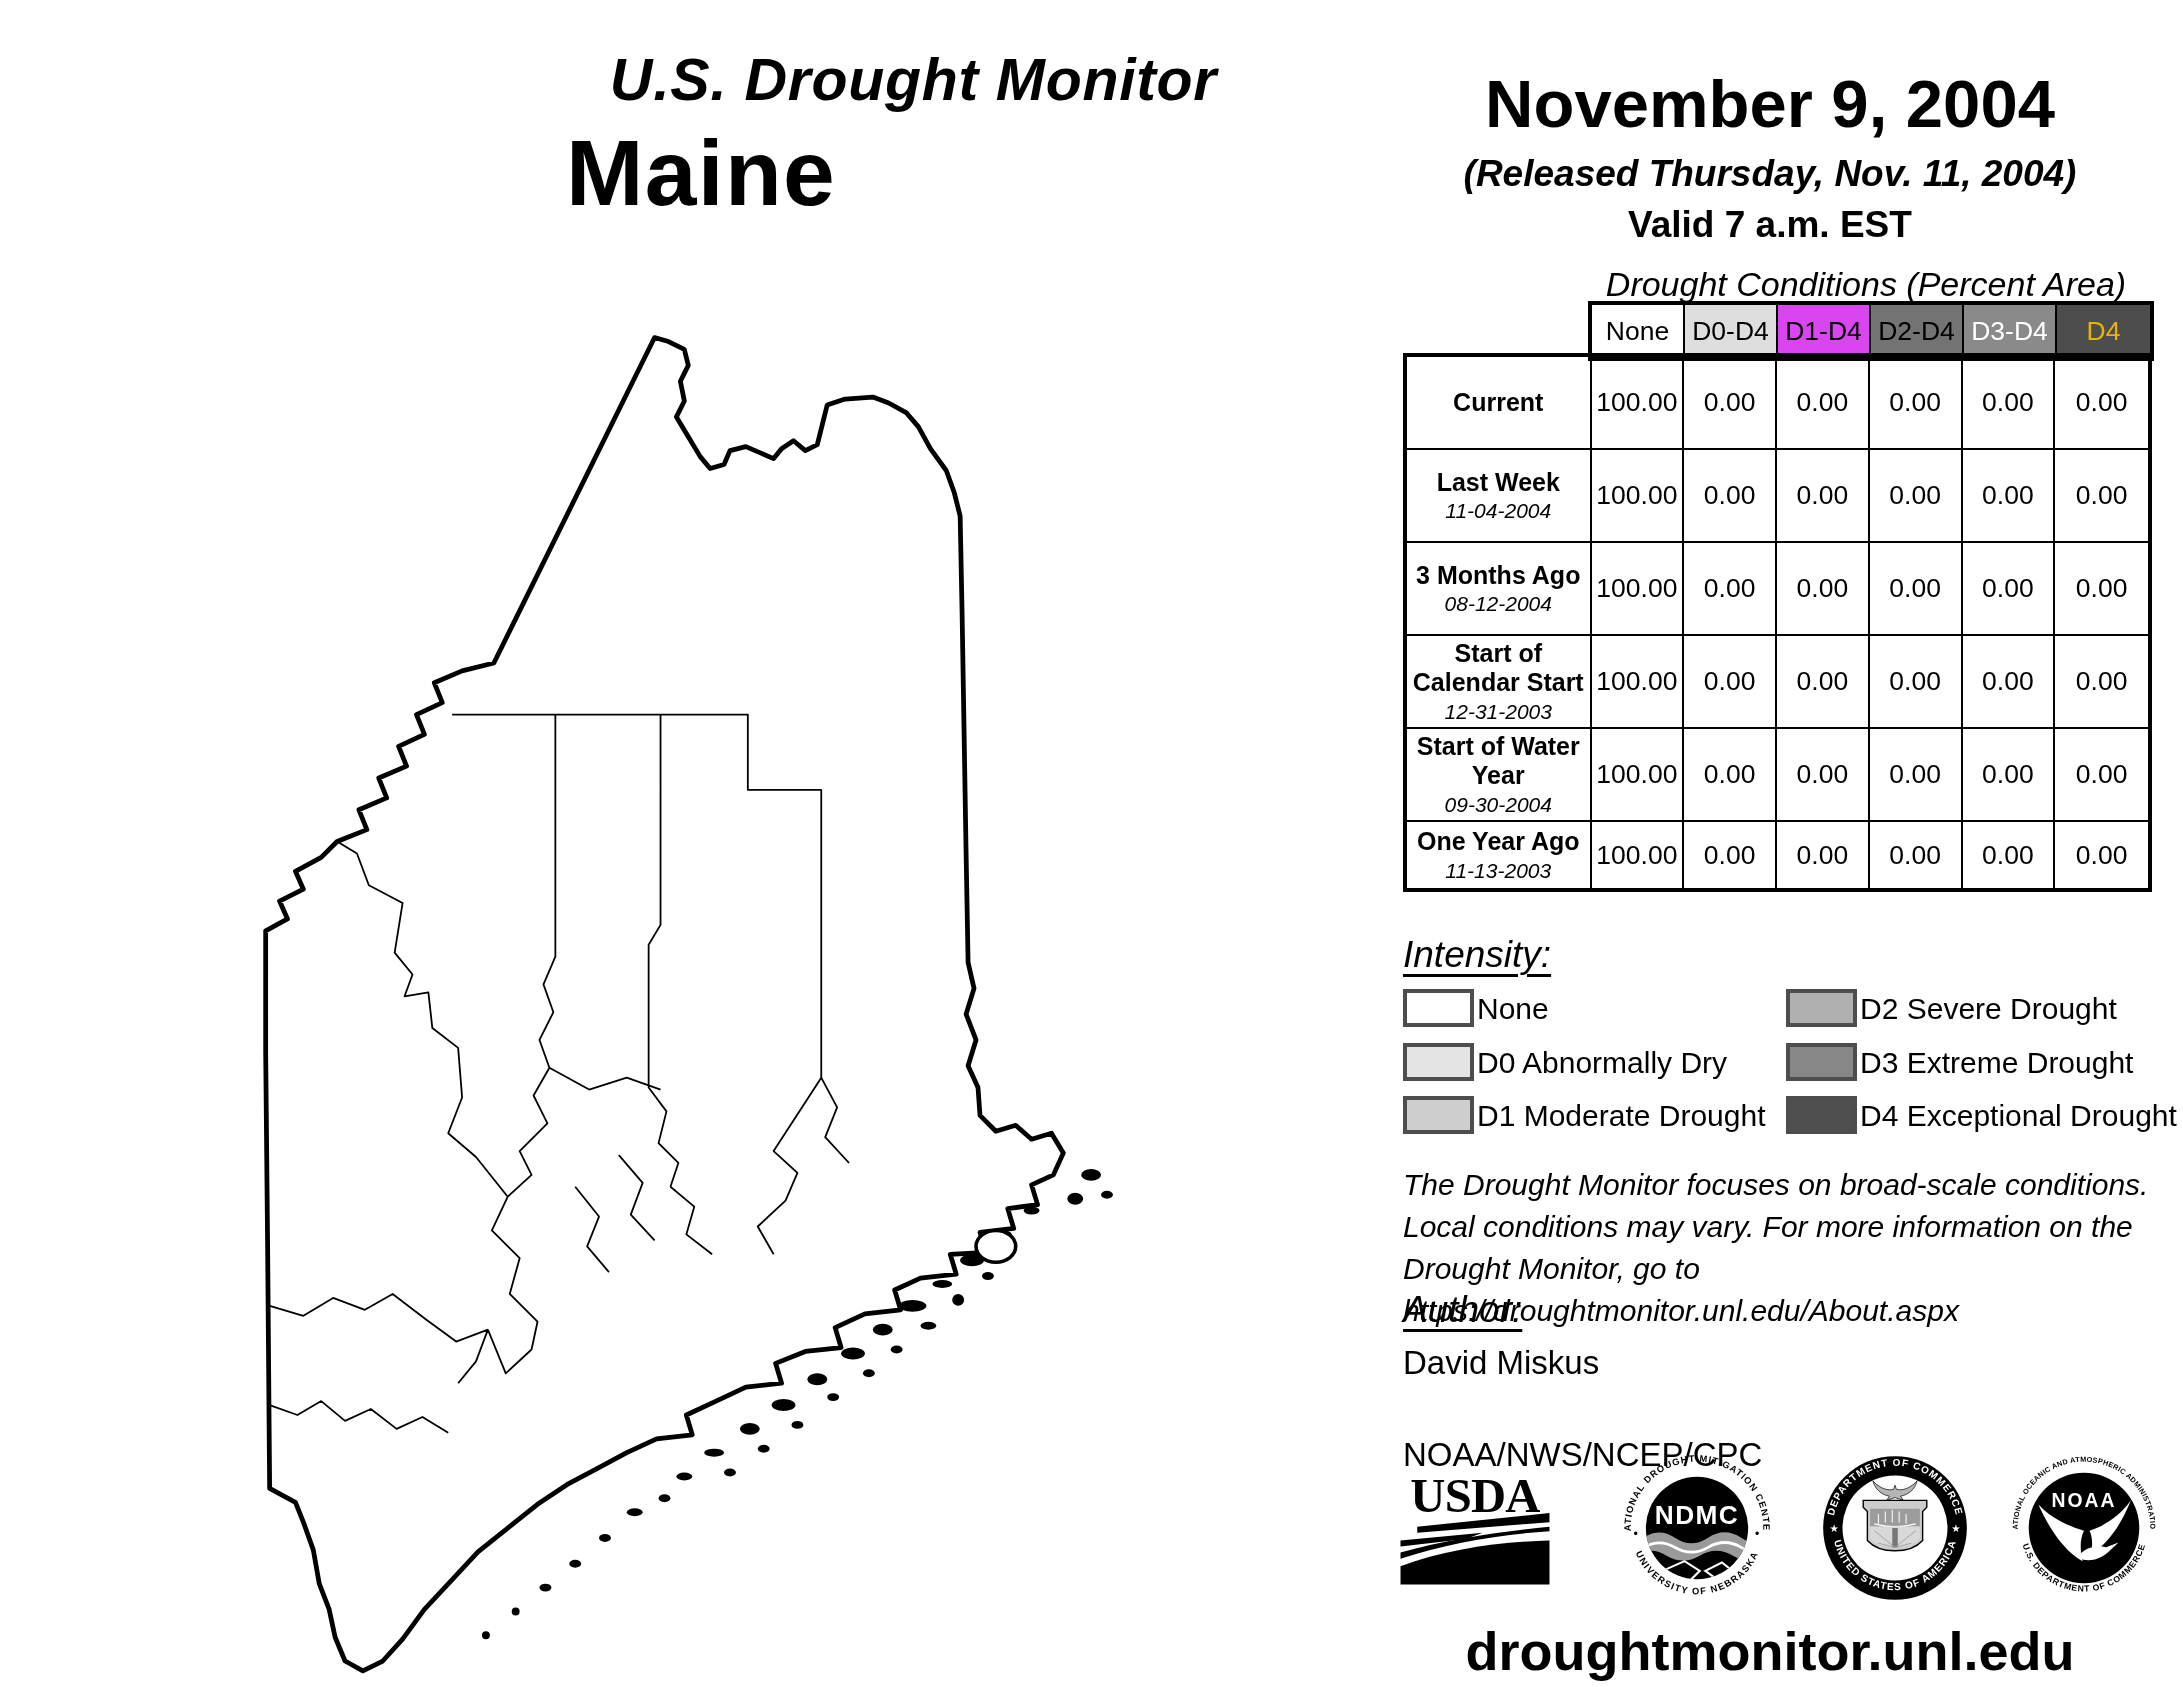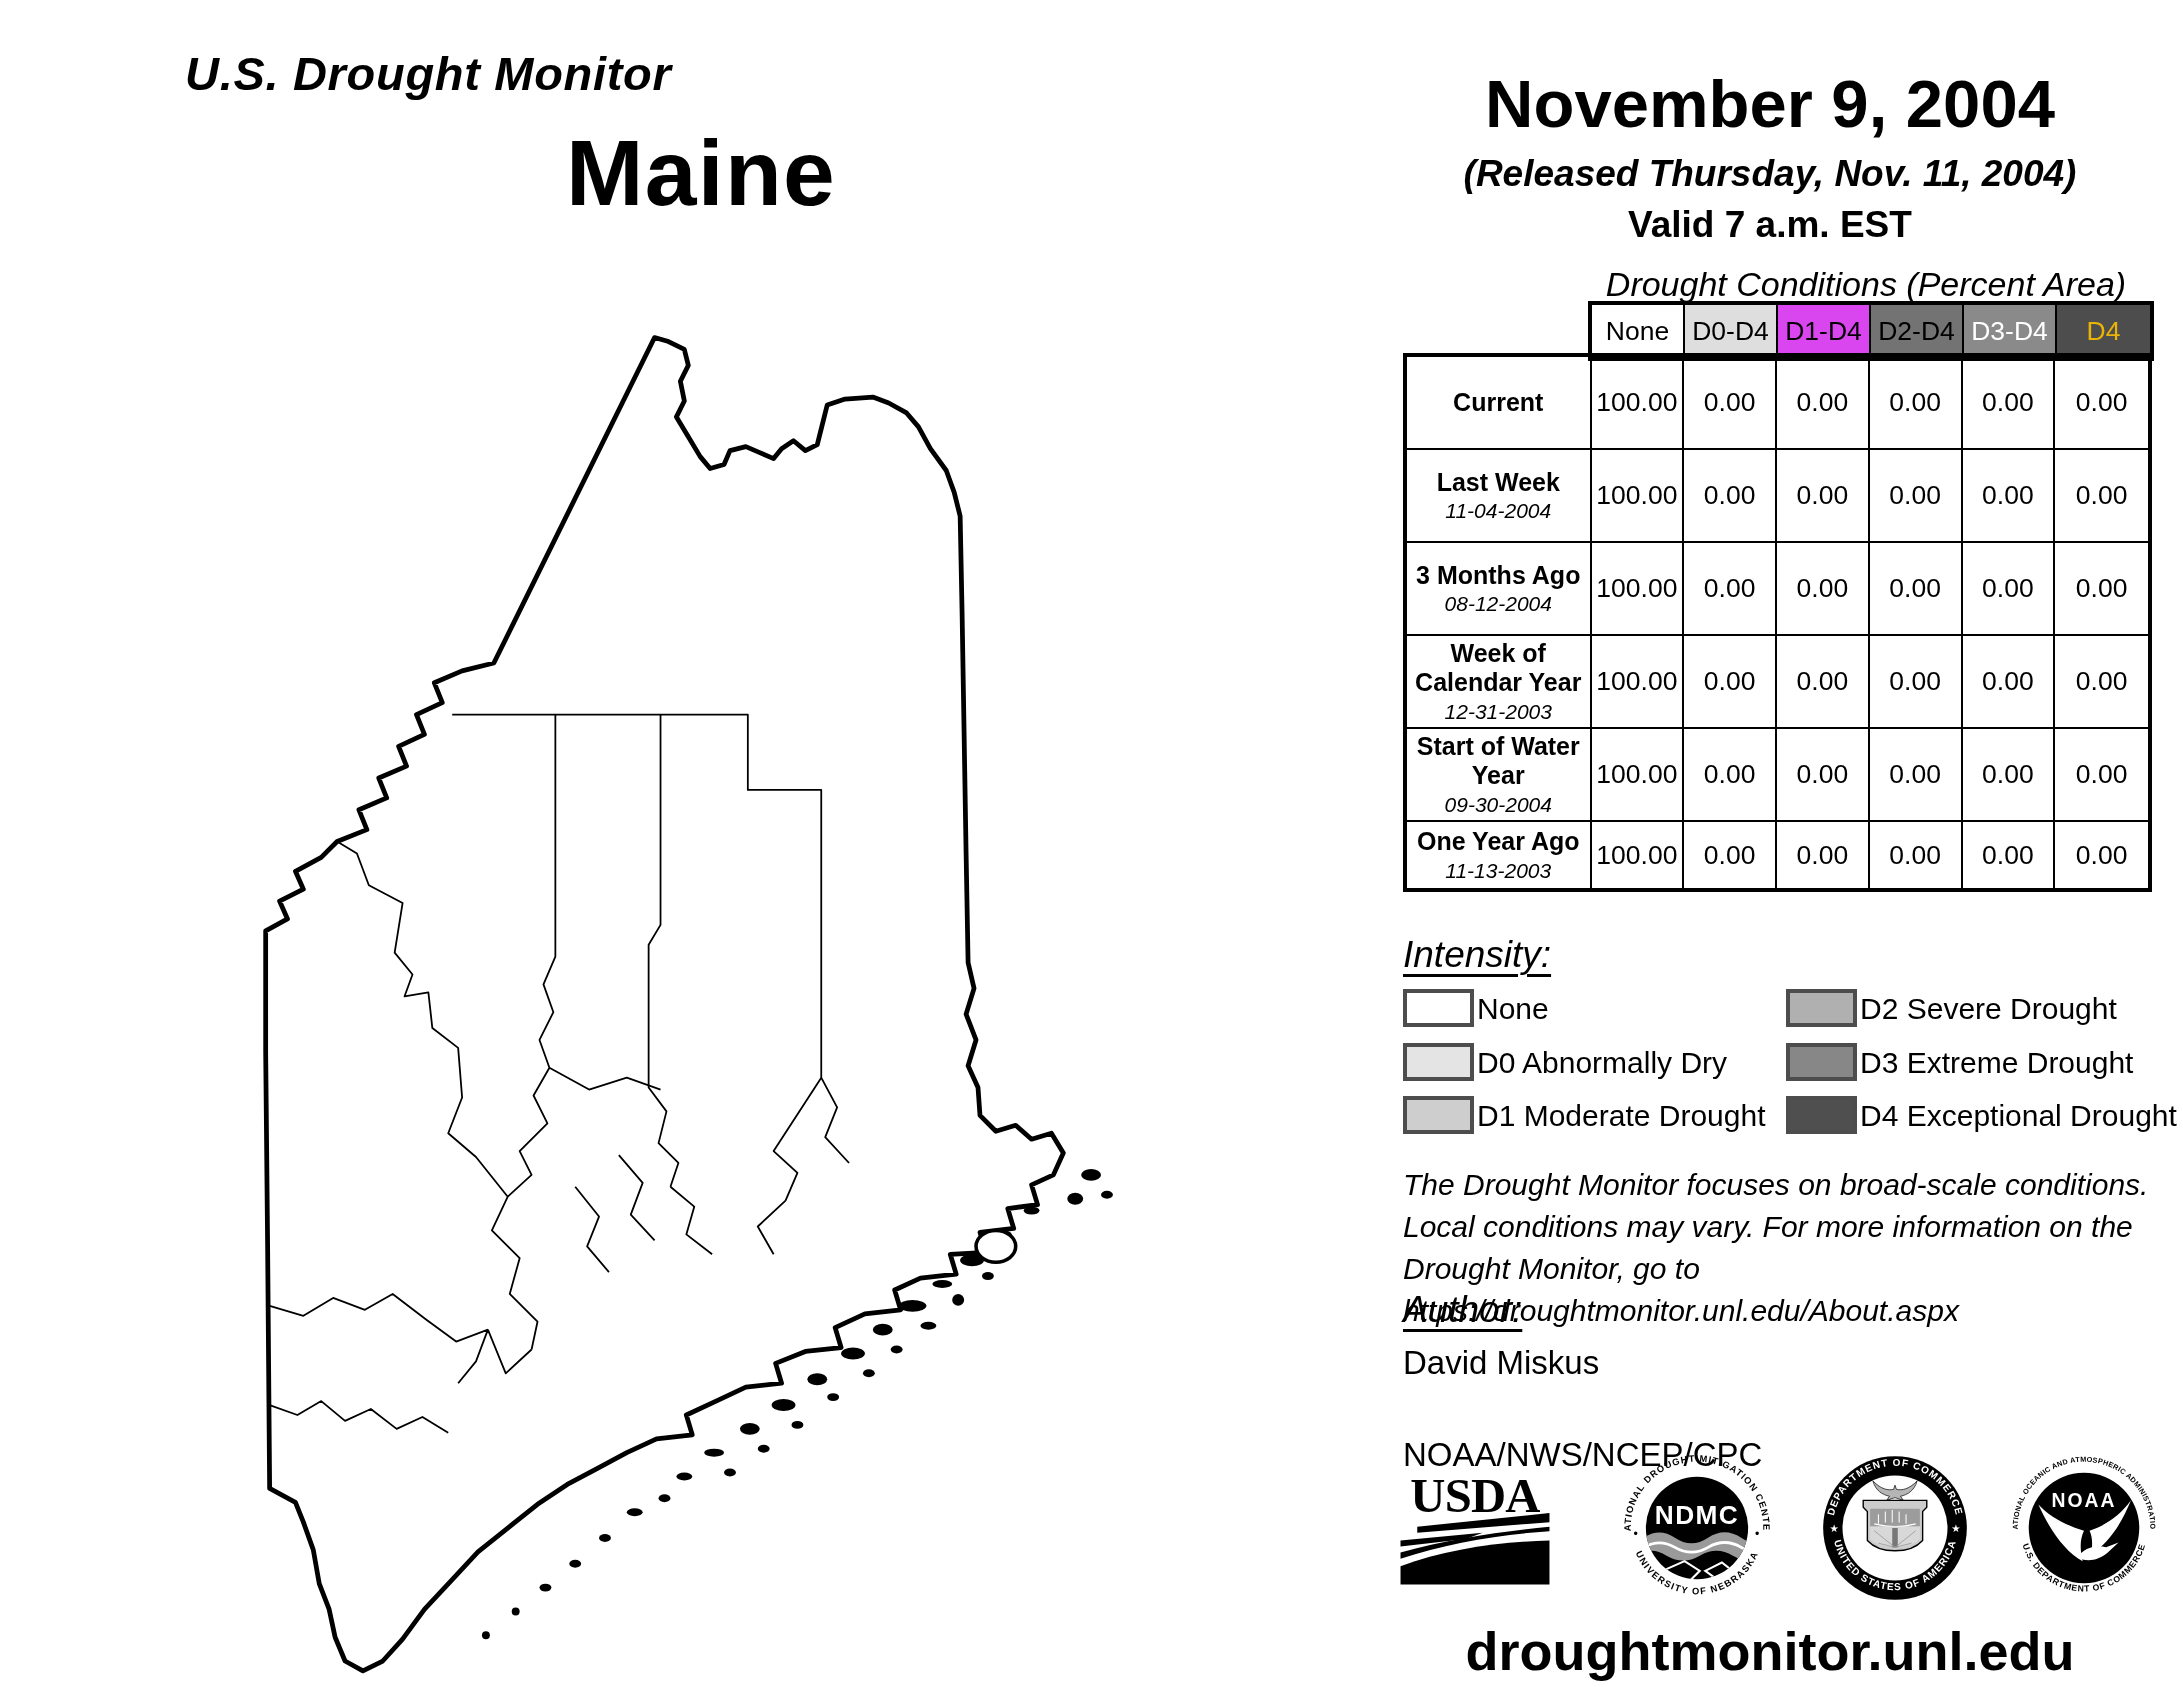--- a/index.html
+++ b/index.html
@@ -1,22 +1,22 @@
 <!DOCTYPE html>
 <html style="font-size:10.6px"><head>
 <meta charset="utf-8">
 <style>
   html,body{margin:0;padding:0;background:#fff;}
   .page{position:relative;width:2183px;height:1687px;background:#ffffff;overflow:hidden;
         font-family:"Liberation Sans", sans-serif;color:#000;}
   .abs{position:absolute;}
 
   
-  .title1{left:185px;top:46px;width:1032px;text-align:left;
-          font-size:47px;font-weight:700;font-style:italic;letter-spacing:0.7px;}
+  .title1{left:185px;top:46px;width:1032px;text-align:right;
+          font-size:59px;font-weight:700;font-style:italic;letter-spacing:0.7px;}
   .title2{left:185px;top:120px;width:1032px;text-align:center;
           font-size:93px;font-weight:700;letter-spacing:1.3px;}
 
   
   .dateline{left:1383px;top:65px;width:774px;text-align:center;font-size:67px;font-weight:700;}
   .released{left:1383px;top:153px;width:774px;text-align:center;font-size:37px;font-weight:700;font-style:italic;}
   .validline{left:1383px;top:204px;width:774px;text-align:center;font-size:37px;font-weight:700;}
 
   
   .tcaption{left:1542px;top:265px;width:648px;text-align:center;font-size:34px;font-style:italic;}
@@ -174,21 +174,21 @@
         </div>
       <div class="td">100.00</div>
       <div class="td">0.00</div>
       <div class="td">0.00</div>
       <div class="td">0.00</div>
       <div class="td">0.00</div>
       <div class="td">0.00</div>
     </div>
     <div class="trow">
       <div class="tlbl">
-          <span class="lab">Week of Calendar Year</span>
+          <span class="lab">Start of Calendar Start</span>
           <span class="dat">12-31-2003</span>
         </div>
       <div class="td">100.00</div>
       <div class="td">0.00</div>
       <div class="td">0.00</div>
       <div class="td">0.00</div>
       <div class="td">0.00</div>
       <div class="td">0.00</div>
     </div>
     <div class="trow">

